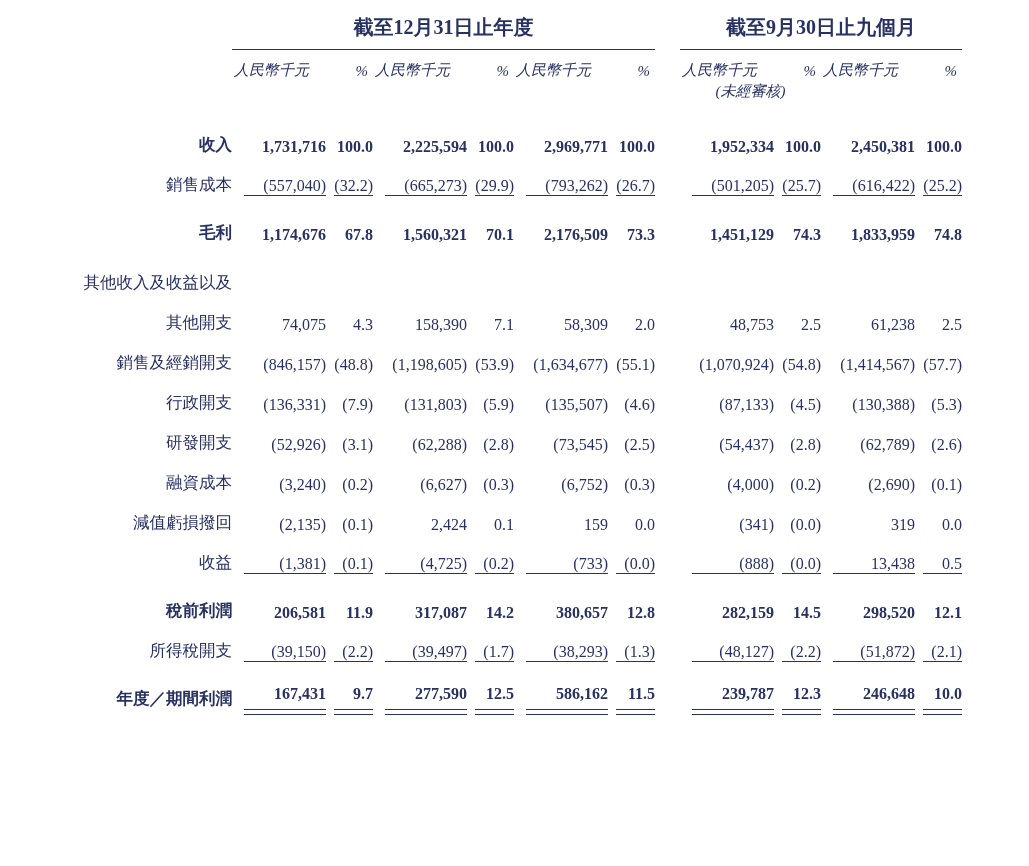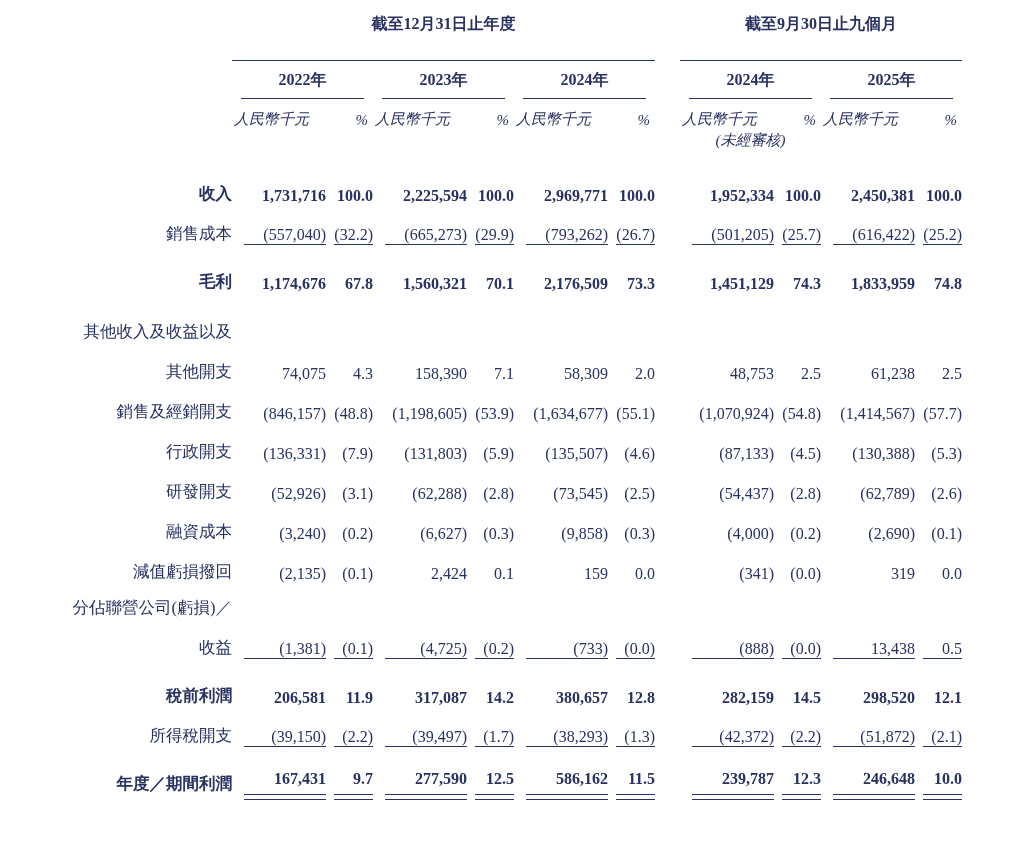--- a/index.html
+++ b/index.html
@@ -13,22 +13,22 @@
   table.fin {
     border-collapse: collapse; table-layout: fixed;
     margin: 14px 0 0 28px;
   }
   td { padding: 0; }
   .gut { width: 25px; }
 
   
   tr.r-period td { height: 34px; vertical-align: bottom; }
   .period-inner {
-    font-weight: bold; font-size: 16px; text-align: center;
-    padding-bottom: 25px; border-bottom: 1.5px solid var(--ink);
+    font-weight: bold; font-size: 20px; text-align: center;
+    padding-bottom: 8px; border-bottom: 1.5px solid var(--ink);
   }
   tr.r-year td { height: 38px; vertical-align: bottom; }
   .year-inner {
     font-weight: bold; font-size: 16px; text-align: center;
     padding-bottom: 7px; border-bottom: 1.5px solid var(--ink);
     margin: 0 9px;
   }
   tr.r-units td { height: 32px; vertical-align: bottom; padding-bottom: 2px; }
   .units { font-style: italic; font-size: 15px; text-align: left; padding-left: 2px; }
   .pcth  { font-style: italic; font-size: 15px; text-align: right; padding-right: 5px; }
@@ -78,39 +78,20 @@
   </colgroup>
   <thead>
     <tr class="r-period">
       <td></td>
       <td colspan="6">
         <div class="period-inner">截至12月31日止年度</div>
       </td>
       <td class="gut"></td>
       <td colspan="4">
         <div class="period-inner">截至9月30日止九個月</div>
-      </td>
-    </tr>
-    <tr class="r-year">
-      <td></td>
-      <td colspan="2">
-        <div class="year-inner">2022年</div>
-      </td>
-      <td colspan="2">
-        <div class="year-inner">2023年</div>
-      </td>
-      <td colspan="2">
-        <div class="year-inner">2024年</div>
-      </td>
-      <td class="gut"></td>
-      <td colspan="2">
-        <div class="year-inner">2024年</div>
-      </td>
-      <td colspan="2">
-        <div class="year-inner">2025年</div>
       </td>
     </tr>
     <tr class="r-units">
       <td></td>
       <td class="units">人民幣千元</td>
       <td class="pcth">%</td>
       <td class="units">人民幣千元</td>
       <td class="pcth">%</td>
       <td class="units">人民幣千元</td>
       <td class="pcth">%</td>
@@ -379,21 +360,21 @@
         <td class="pct">
           <div class="num">(0.2)</div>
         </td>
         <td class="amt">
           <div class="num">(6,627)</div>
         </td>
         <td class="pct">
           <div class="num">(0.3)</div>
         </td>
         <td class="amt">
-          <div class="num">(9,858)</div>
+          <div class="num">(6,752)</div>
         </td>
         <td class="pct">
           <div class="num">(0.3)</div>
         </td>
         <td class="gut"></td>
         <td class="amt">
           <div class="num">(4,000)</div>
         </td>
         <td class="pct">
           <div class="num">(0.2)</div>
@@ -431,24 +412,20 @@
         </td>
         <td class="pct">
           <div class="num">(0.0)</div>
         </td>
         <td class="amt">
           <div class="num">319</div>
         </td>
         <td class="pct">
           <div class="num">0.0</div>
         </td>
-      </tr>
-      <tr class="label-line">
-        <td class="lbl">分佔聯營公司(虧損)／</td>
-        <td colspan="11"></td>
       </tr>
       <tr class="data-row">
         <td class="lbl indent">收益</td>
         <td class="amt">
           <div class="num rule">(1,381)</div>
         </td>
         <td class="pct">
           <div class="num rule">(0.1)</div>
         </td>
         <td class="amt">
@@ -526,21 +503,21 @@
           <div class="num rule">(1.7)</div>
         </td>
         <td class="amt">
           <div class="num rule">(38,293)</div>
         </td>
         <td class="pct">
           <div class="num rule">(1.3)</div>
         </td>
         <td class="gut"></td>
         <td class="amt">
-          <div class="num rule">(42,372)</div>
+          <div class="num rule">(48,127)</div>
         </td>
         <td class="pct">
           <div class="num rule">(2.2)</div>
         </td>
         <td class="amt">
           <div class="num rule">(51,872)</div>
         </td>
         <td class="pct">
           <div class="num rule">(2.1)</div>
         </td>

